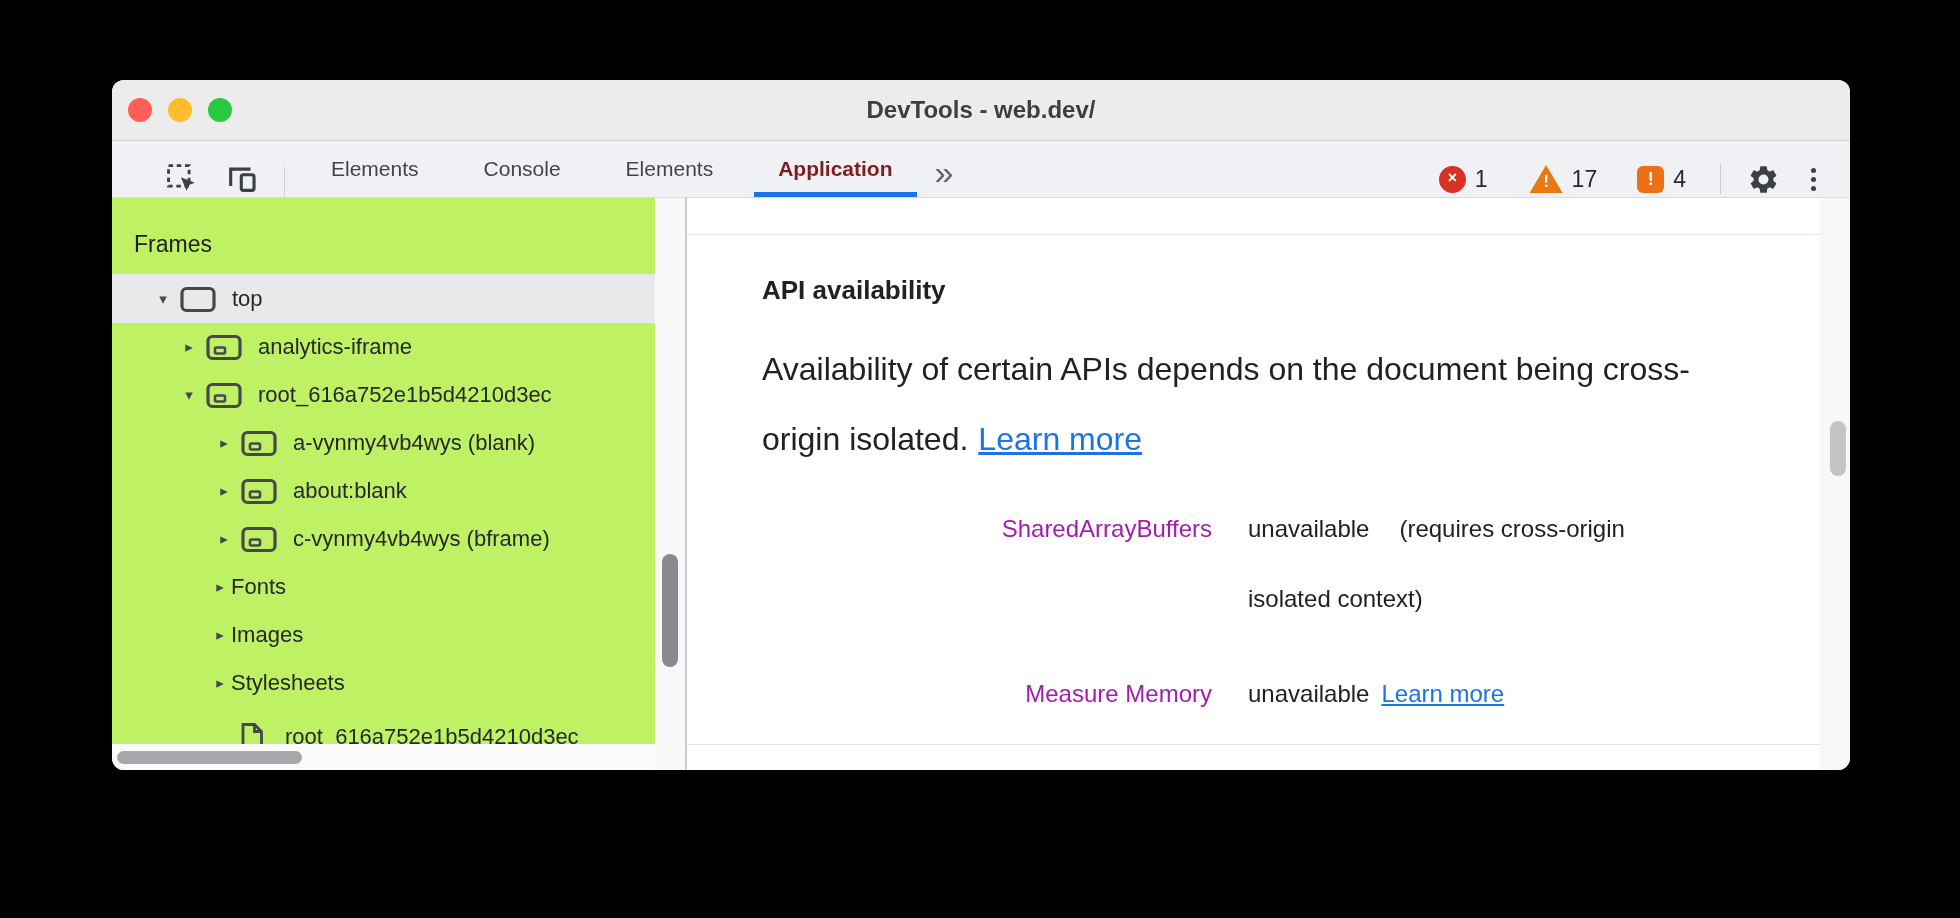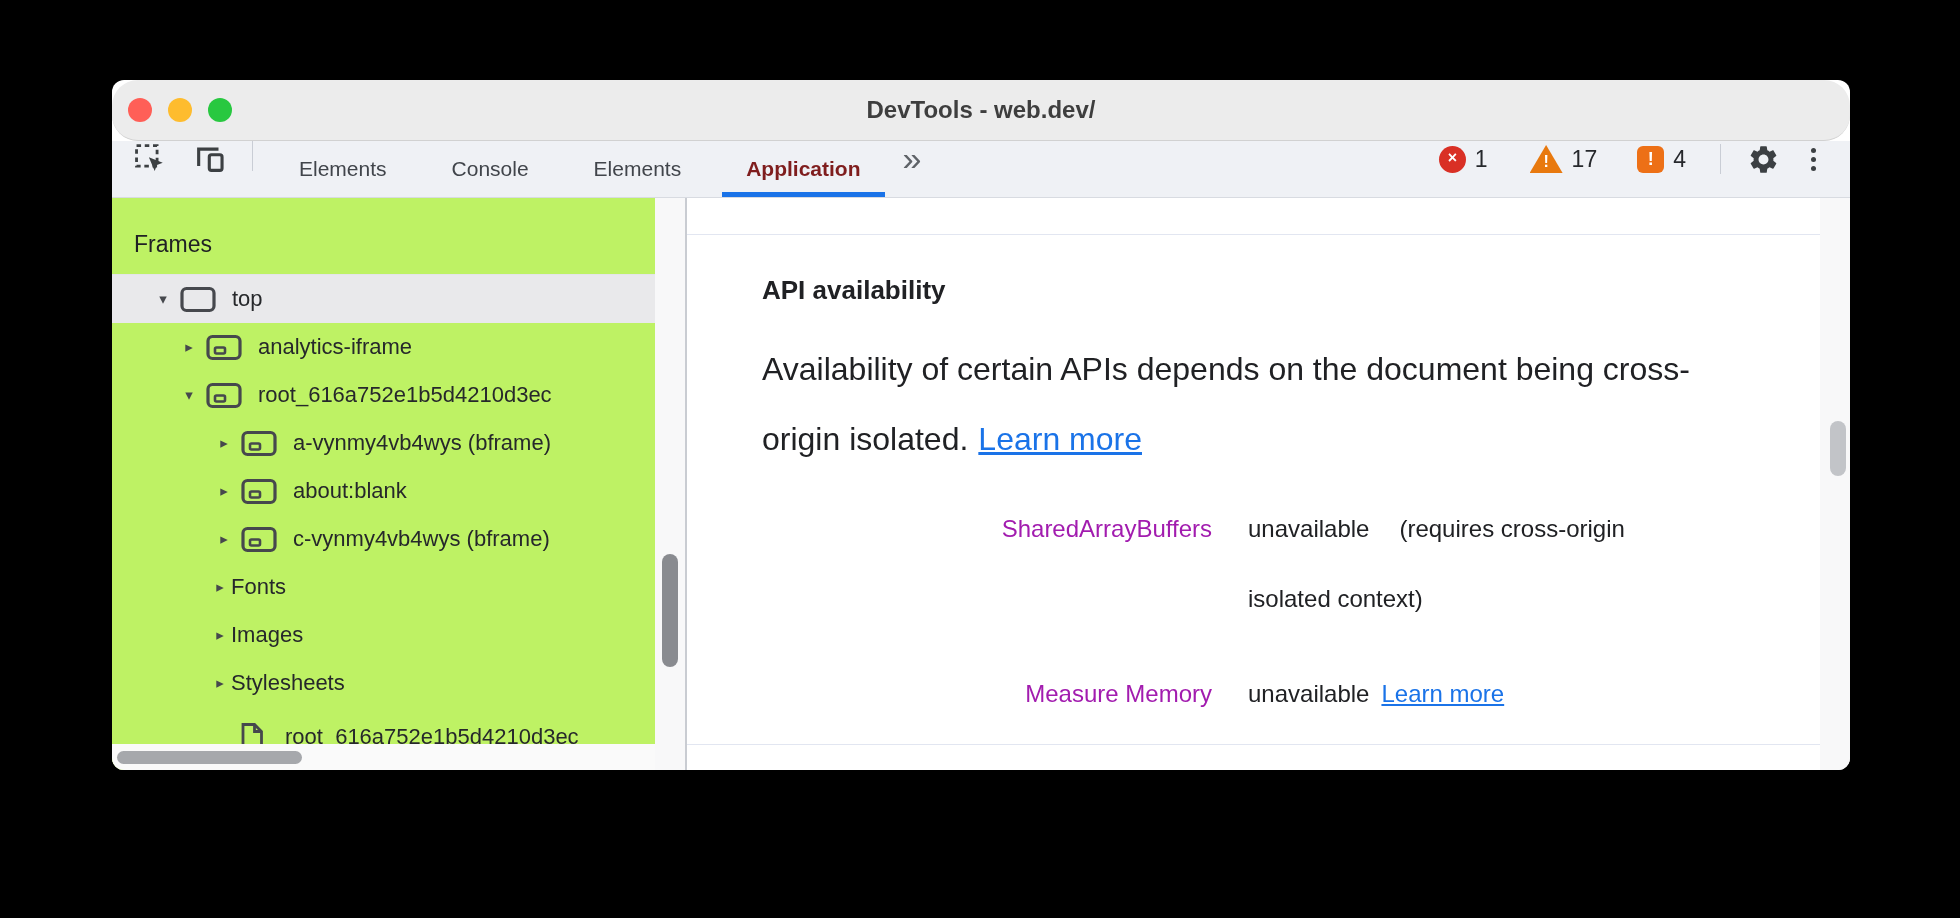--- a/index.html
+++ b/index.html
@@ -8,31 +8,31 @@
     font-family:"Liberation Sans", sans-serif;
   }
   .window{
     position:absolute;left:112px;top:80px;width:1738px;height:690px;
     background:#fff;border-radius:12px;overflow:hidden;
     box-shadow:0 25px 80px rgba(0,0,0,.6);
     display:flex;flex-direction:column;
   }
   
   .titlebar{height:60px;flex:none;background:#ececec;border-bottom:1px solid #d1d1d1;
-    position:relative;display:flex;align-items:center;border-radius:26px;}
+    position:relative;display:flex;align-items:center;}
   .lights{display:flex;gap:16px;margin-left:16px;z-index:2;}
   .light{width:24px;height:24px;border-radius:50%;}
   .light.red{background:#ff5f57;}
   .light.yellow{background:#febc2e;}
   .light.green{background:#28c840;}
   .title{position:absolute;left:0;right:0;text-align:center;font-size:24px;
     font-weight:700;color:#3e3e3e;}
   
   .toolbar{height:56px;flex:none;background:#eff1f5;border-bottom:1px solid #d8dbe1;
-    display:flex;align-items:flex-start;position:relative;}
+    display:flex;align-items:flex-end;position:relative;padding-left:32px;}
   .tbicon{width:36px;height:36px;display:flex;align-items:center;justify-content:center;flex:none;}
   .inspect{margin-left:20px;}
   .device{margin-left:24px;}
   .vsep{width:1px;height:30px;background:#c9cdd5;margin-left:24px;flex:none;}
   .tabs{display:flex;margin-left:20px;align-self:stretch;align-items:stretch;gap:13px;}
   .tab{display:flex;align-items:center;padding:0 26px;font-size:21px;color:#41454b;
     position:relative;white-space:nowrap;cursor:default;}
   .tab.active{color:#7f1d1d;font-weight:bold;}
   .tab.active::after{content:"";position:absolute;left:2px;right:2px;bottom:0;height:5px;background:#1a73e8;}
   .chevron{font-size:34px;color:#5f6368;margin-left:16px;line-height:1;padding-bottom:8px;}
@@ -199,21 +199,21 @@
       </div>
 
       <div class="trow lv2">
         <span class="arrow col"></span>
         <span class="ficon">
           <svg width="36" height="27" viewBox="0 0 36 27">
               <rect x="2" y="2.5" width="32" height="22" rx="4.5" fill="none" stroke="#46484d" stroke-width="3.2"></rect>
               <rect x="9" y="13.5" width="10" height="6" rx="1.5" fill="none" stroke="#46484d" stroke-width="2.6"></rect>
             </svg>
         </span>
-        <span class="tlabel">a-vynmy4vb4wys (bframe)</span>
+        <span class="tlabel">a-vynmy4vb4wys (blank)</span>
       </div>
 
       <div class="trow lv2">
         <span class="arrow col"></span>
         <span class="ficon">
           <svg width="36" height="27" viewBox="0 0 36 27">
               <rect x="2" y="2.5" width="32" height="22" rx="4.5" fill="none" stroke="#46484d" stroke-width="3.2"></rect>
               <rect x="9" y="13.5" width="10" height="6" rx="1.5" fill="none" stroke="#46484d" stroke-width="2.6"></rect>
             </svg>
         </span>

